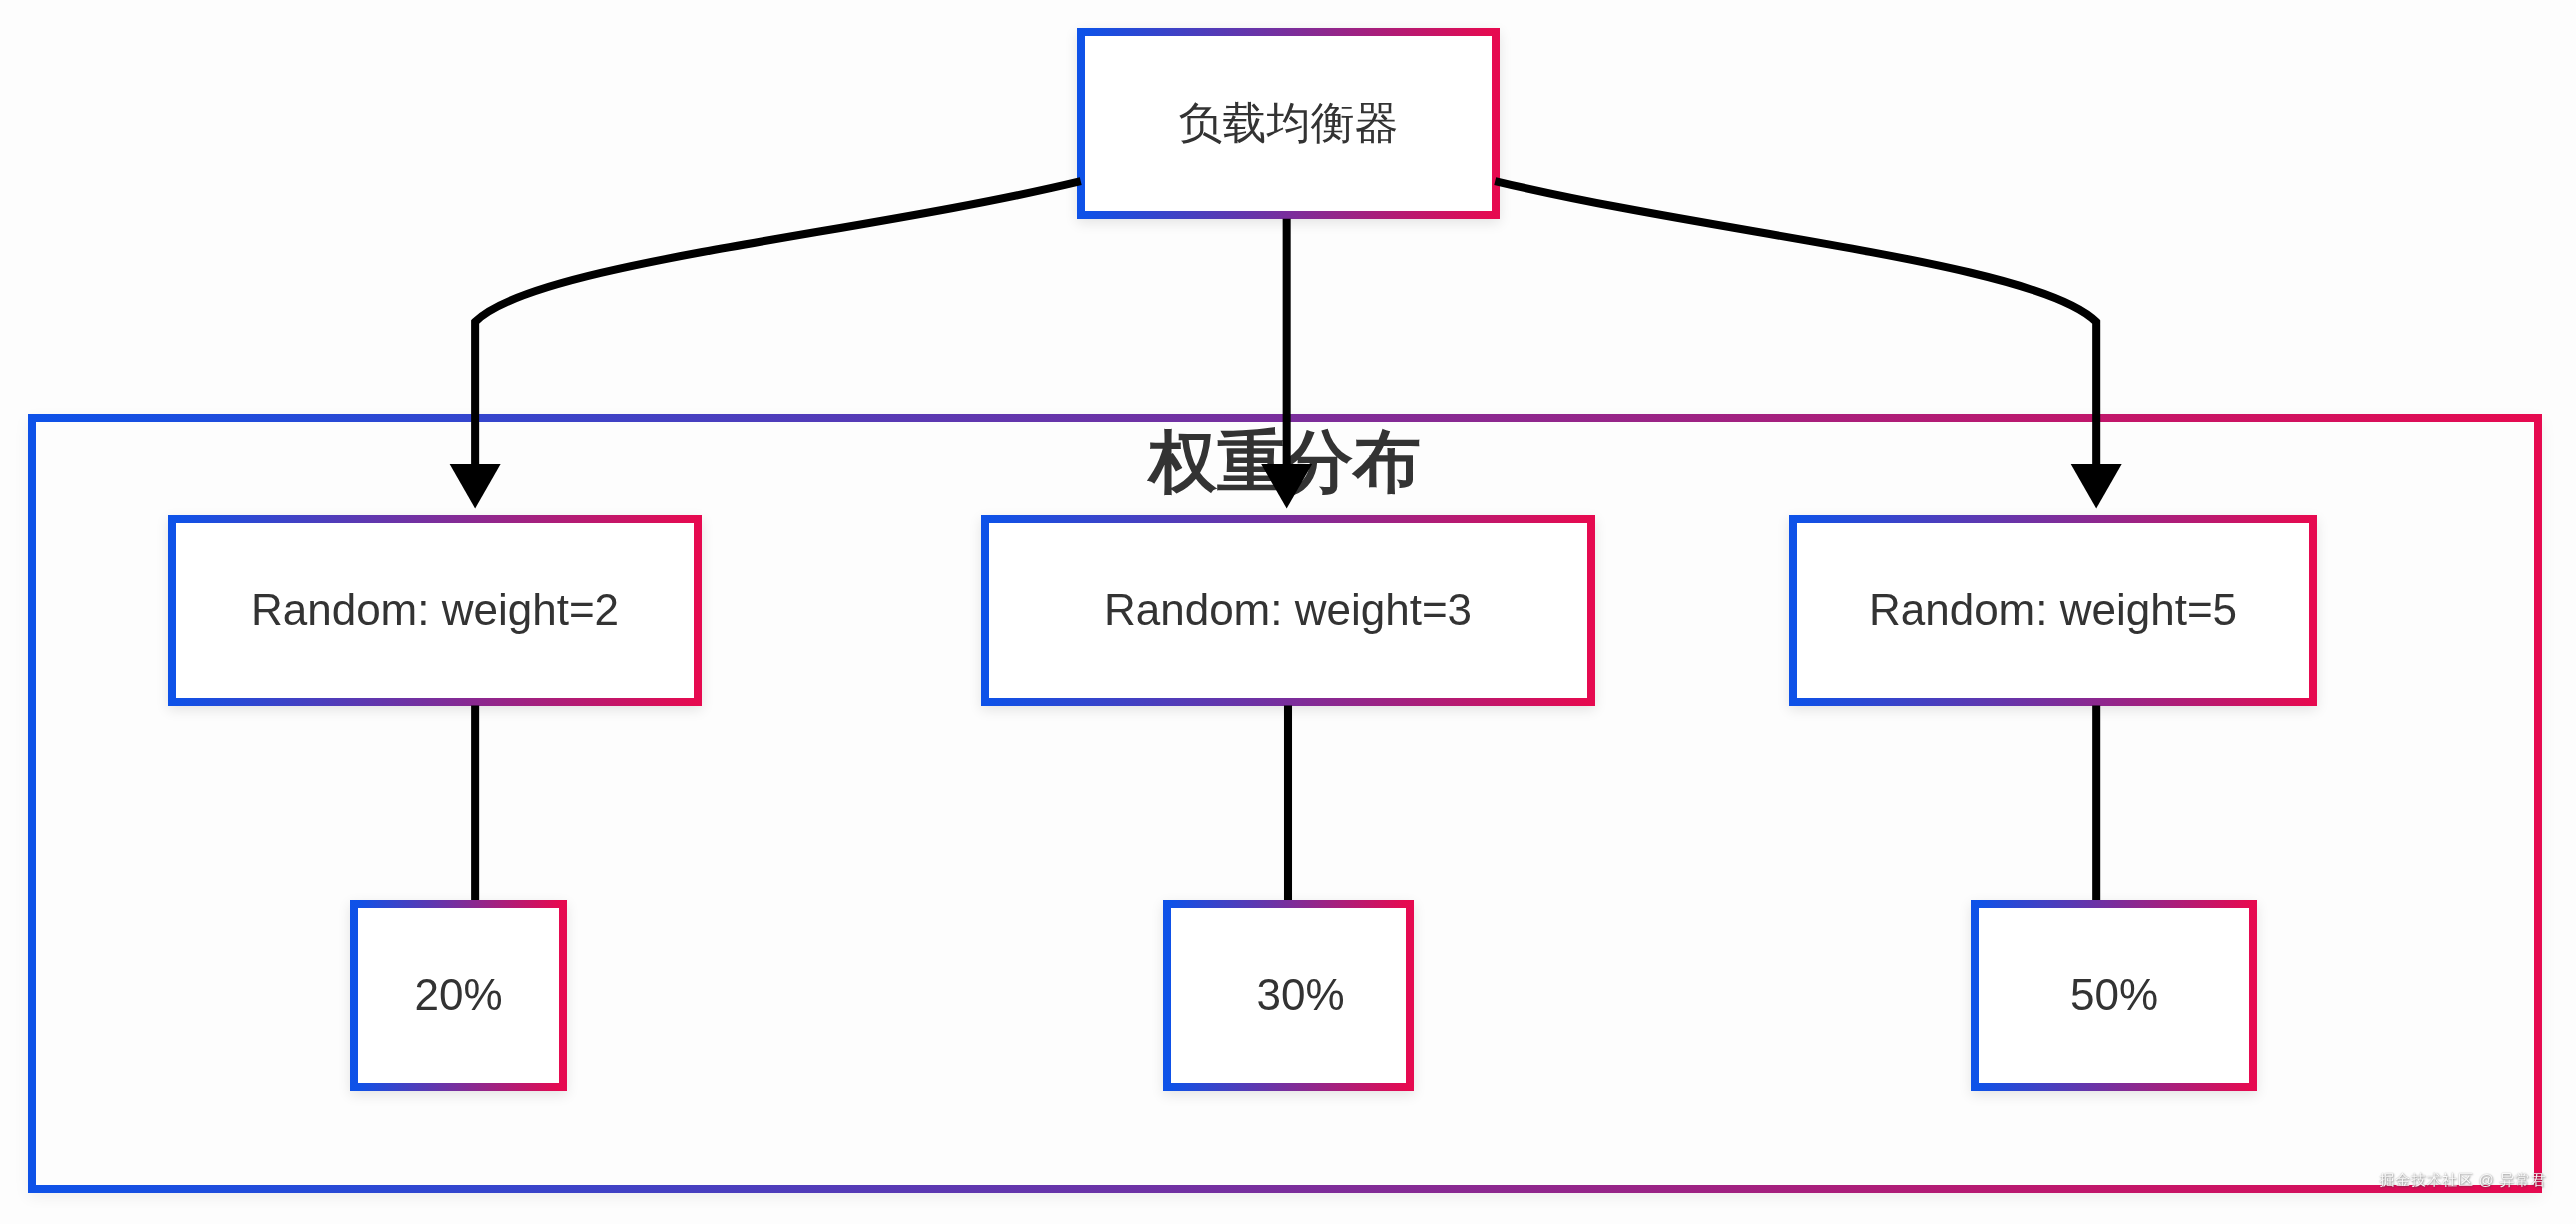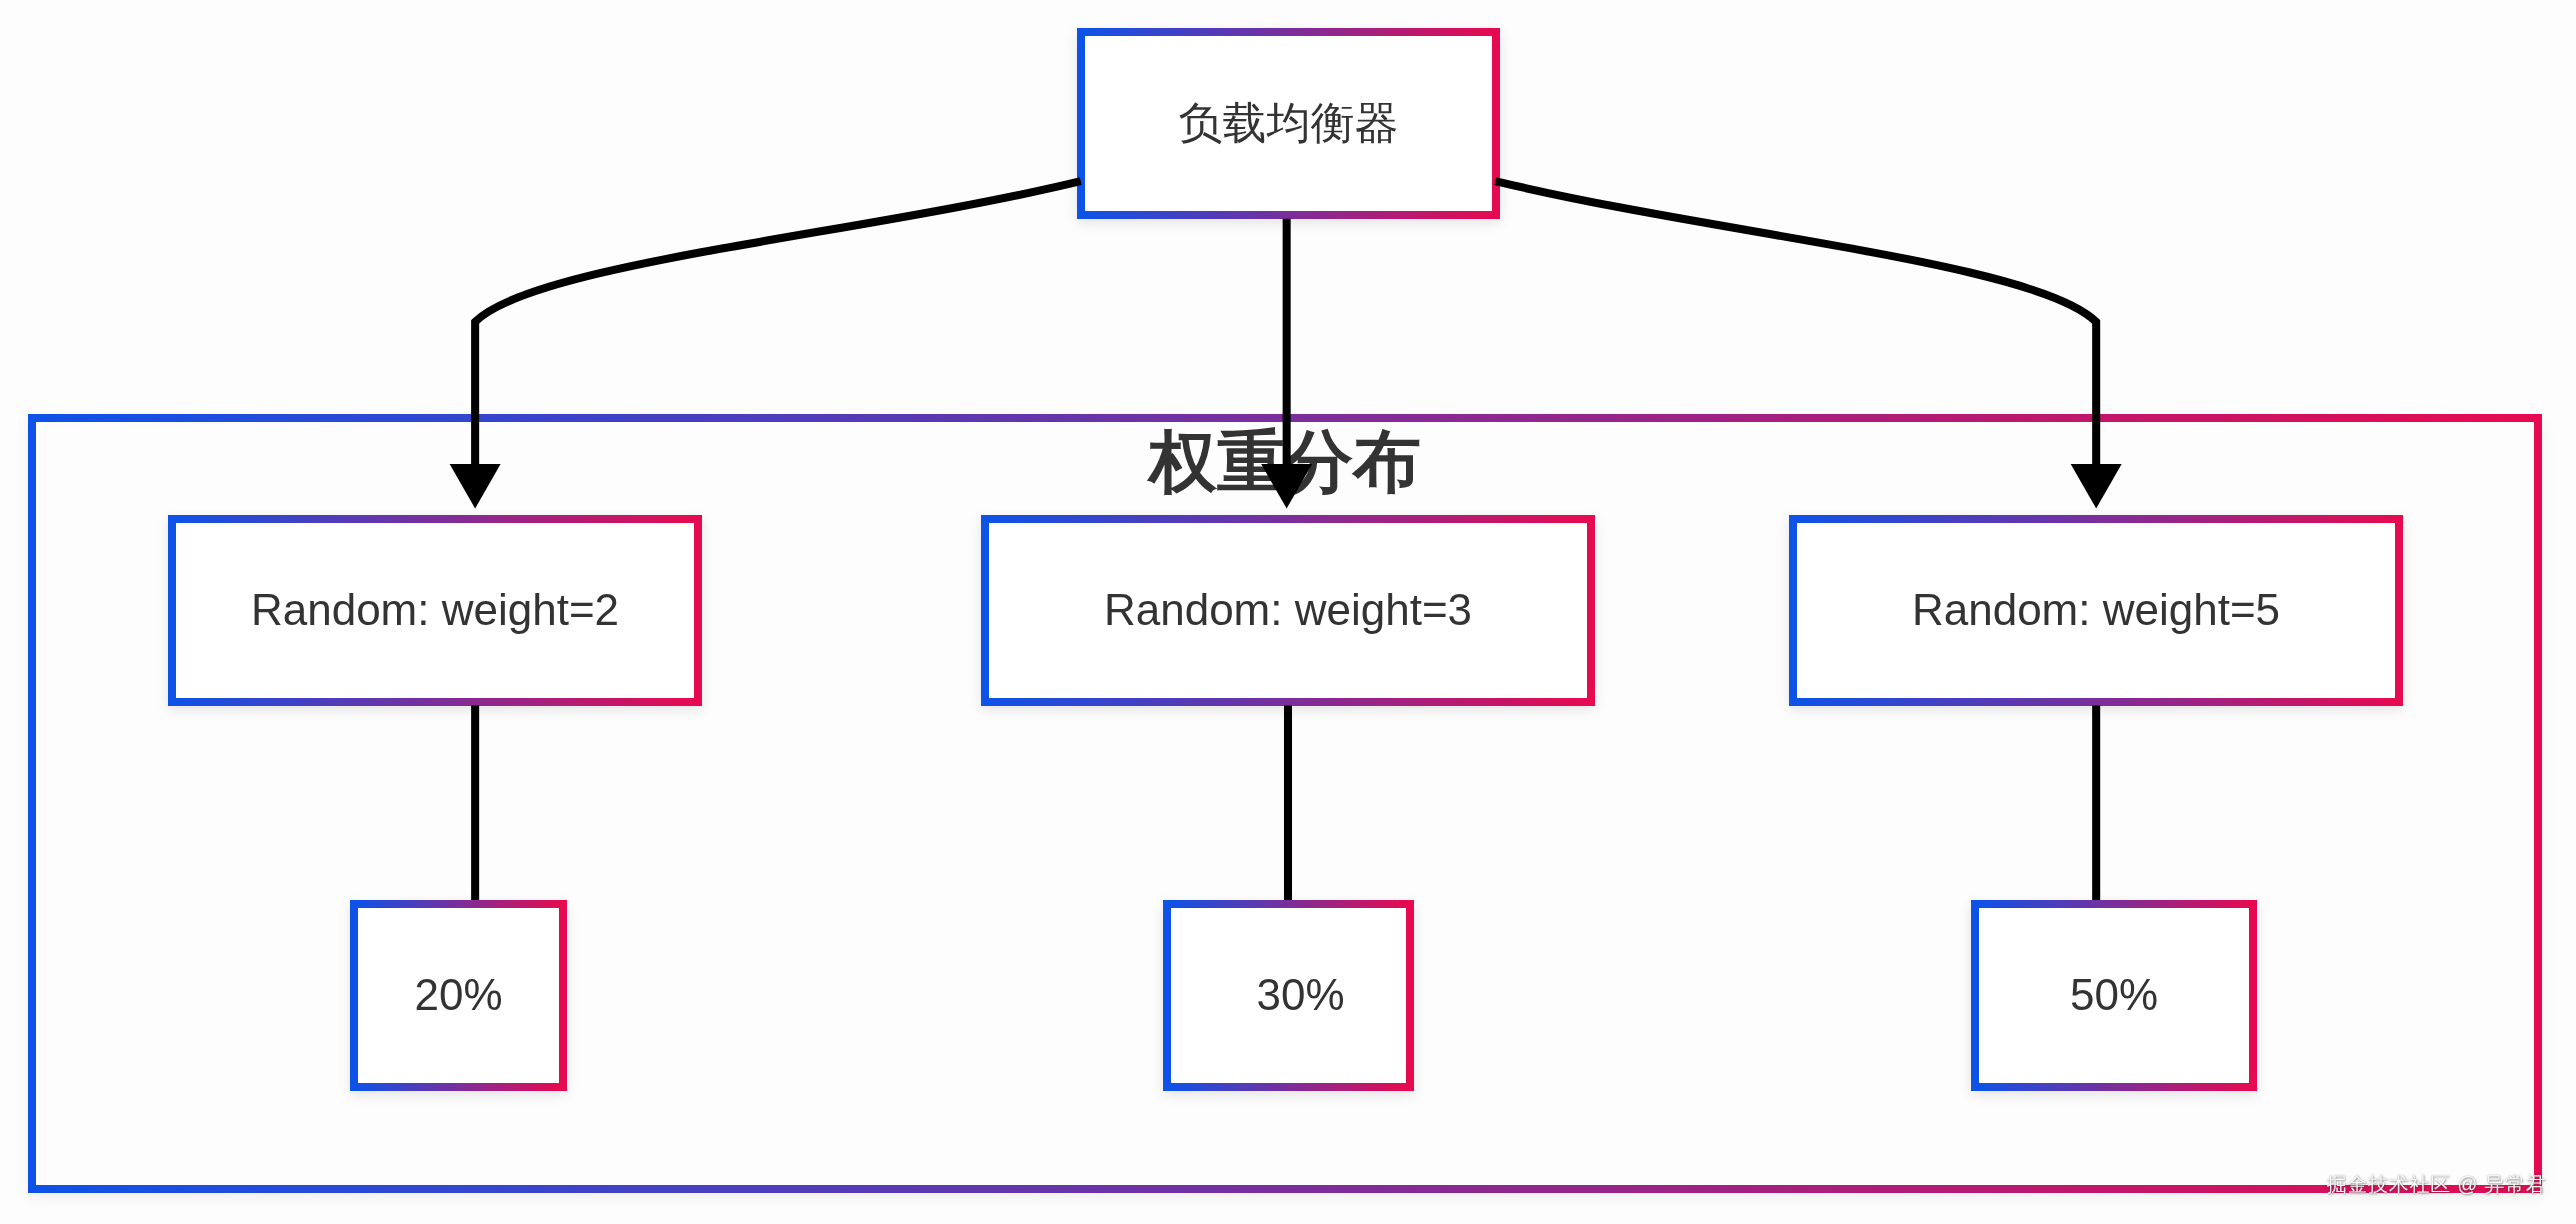--- a/index.html
+++ b/index.html
@@ -40,36 +40,36 @@
   .group-label{
     position:absolute;left:28px;top:427px;width:2514px;
     text-align:center;font-size:68px;line-height:1;color:var(--text);
     pointer-events:none;
     font-weight:bold;
   }
 
   
   .node-w2{left:168px;top:515px;width:534px;height:191px;}
   .node-w3{left:981px;top:515px;width:614px;height:191px;}
-  .node-w5{left:1789px;top:515px;width:614px;height:191px;}
+  .node-w5{left:1789px;top:515px;width:528px;height:191px;}
 
   
   .node-p20{left:350px;top:900px;width:217px;height:191px;}
   .node-p30{left:1163px;top:900px;width:251px;height:191px;padding-left:24px;}
   .node-p50{left:1971px;top:900px;width:286px;height:191px;}
 
   
   svg.edges{position:absolute;left:0;top:0;width:2576px;height:1224px;pointer-events:none;}
   svg.edges path{stroke:var(--edge);stroke-width:12px;fill:none;}
   svg.edges polygon{fill:var(--edge);}
 
   
   .watermark{
     position:absolute;right:29.5px;top:1171px;
-    font-size:20px;letter-spacing:0.7px;
+    font-size:15px;letter-spacing:0.7px;
     color:rgba(255,255,255,0.94);
     text-shadow:0.7px 1.3px 2px rgba(60,60,60,0.55),0 0 1.3px rgba(80,80,80,0.45);
     z-index:5;white-space:nowrap;
   }
 </style>
 </head>
 <body>
 
 <div class="stage">
 

